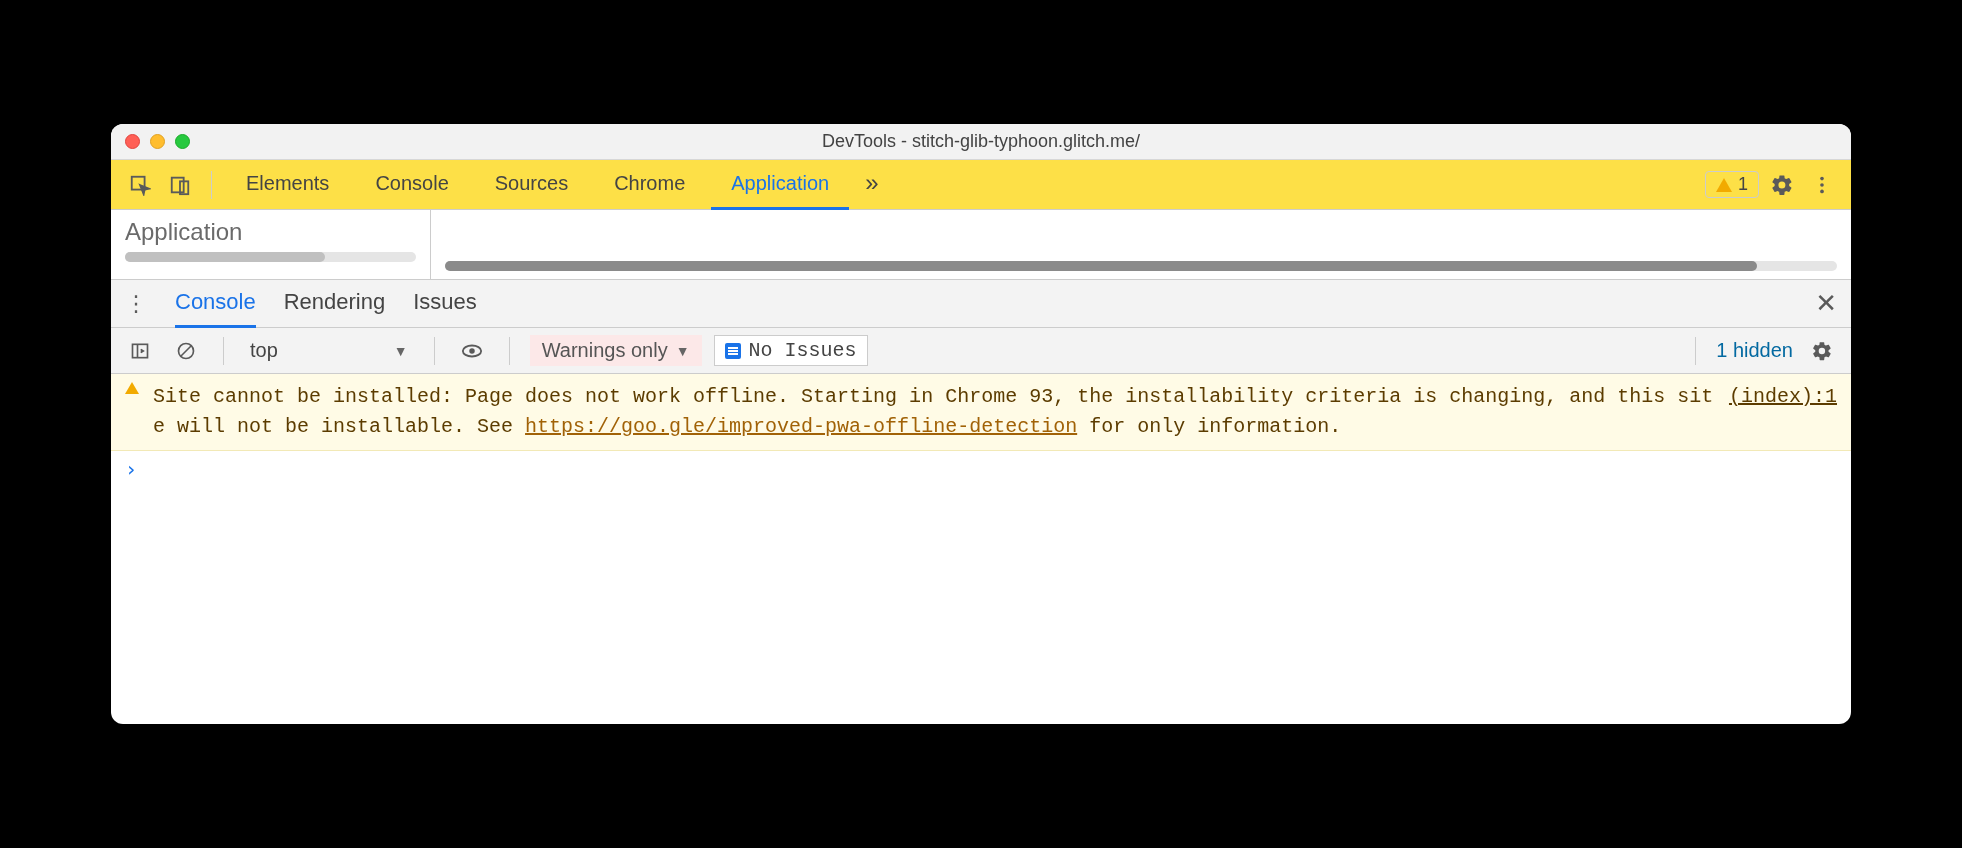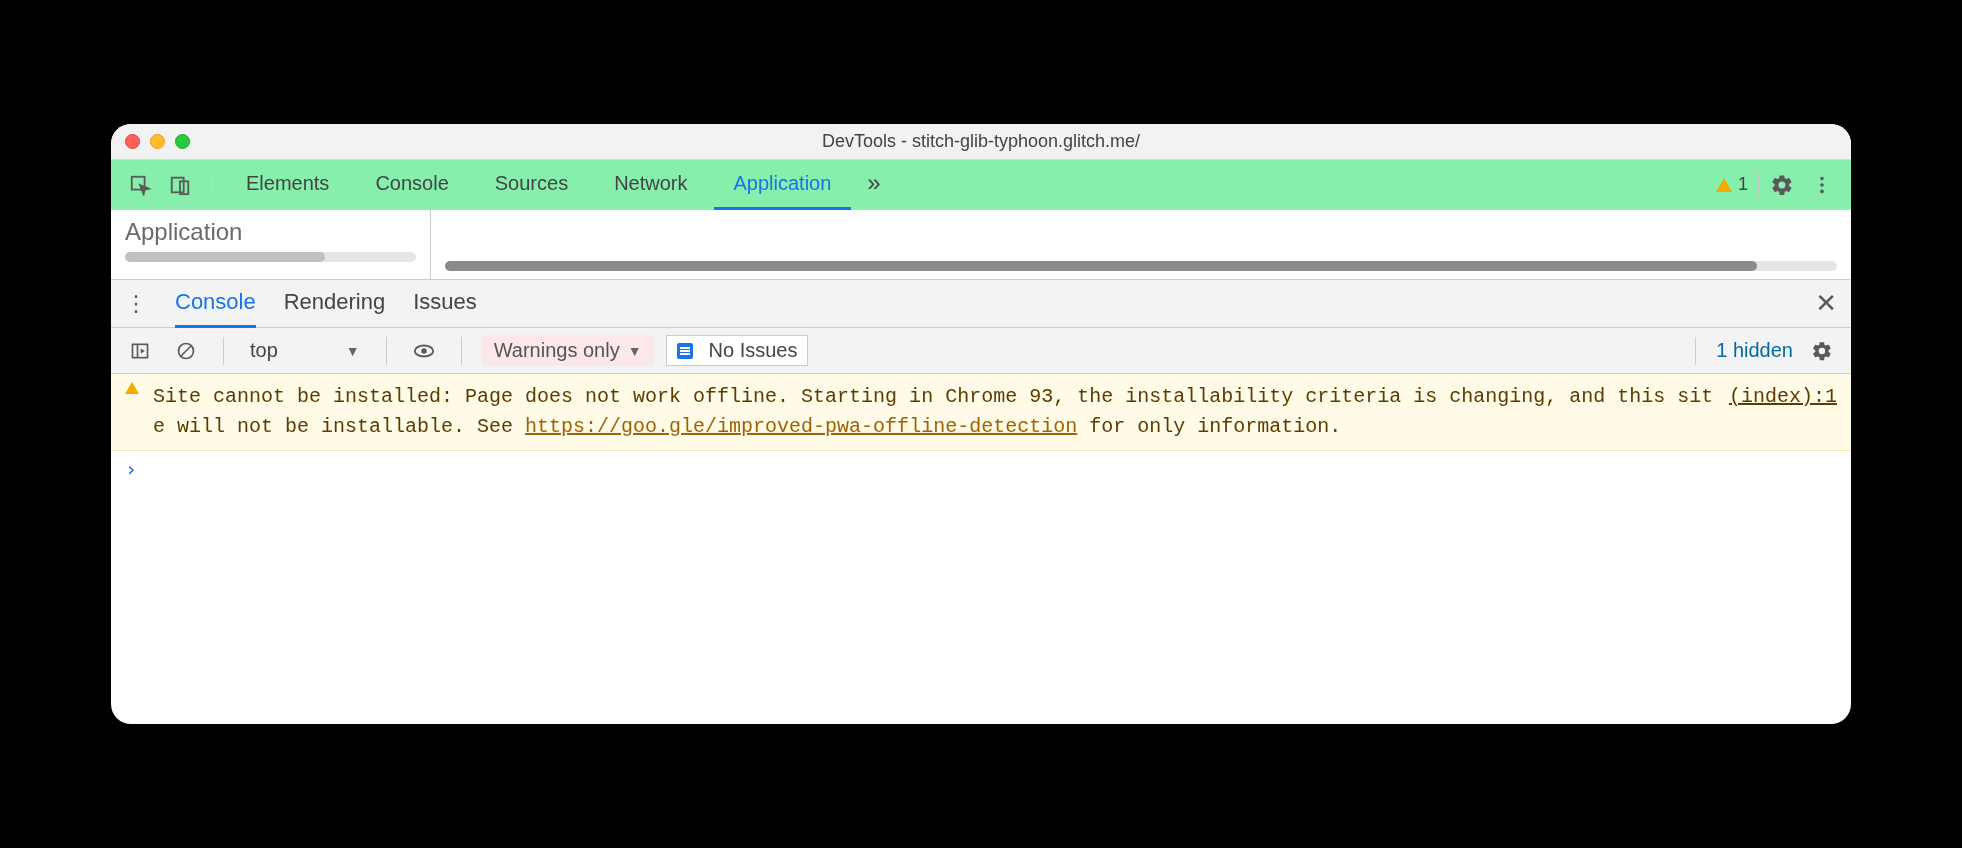--- a/index.html
+++ b/index.html
@@ -9,21 +9,21 @@
     width: 1962px;
     height: 848px;
     display: flex;
     align-items: center;
     justify-content: center;
   }
   .window {
     width: 1740px;
     height: 600px;
     background: #fff;
-    border-radius: 20px;
+    border-radius: 12px;
     box-shadow: 0 20px 60px rgba(0,0,0,0.5);
     overflow: hidden;
     display: flex;
     flex-direction: column;
   }
   
   .titlebar {
     height: 36px;
     background: #f2f2f2;
     border-bottom: 1px solid #d7d7d7;
@@ -44,21 +44,21 @@
     position: absolute;
     left: 0; right: 0;
     text-align: center;
     font-size: 18px;
     color: #434343;
     pointer-events: none;
   }
   
   .main-tabs {
     height: 50px;
-    background: #86efac;
+    background: #fde047;
     border-bottom: 1px solid #ccc;
     display: flex;
     align-items: center;
     padding: 0 12px;
     gap: 6px;
   }
   .icon-btn {
     width: 34px; height: 34px;
     display: flex; align-items: center; justify-content: center;
     color: #5a5a5a;
@@ -150,21 +150,21 @@
     background: #f3f3f3;
     border-bottom: 1px solid #ccc;
     display: flex;
     align-items: center;
     padding: 0 12px;
     gap: 12px;
   }
   .ctx-select {
     display: flex; align-items: center;
     font-size: 20px; color: #444;
-    gap: 68px;
+    gap: 116px;
     padding: 0 6px;
     cursor: pointer;
     justify-content: flex-end;
   }
   .filter-input {
     width: 290px; height: 32px;
     border: 1px solid #ccc;
     background: #fff;
     font-size: 20px;
     padding: 0 10px;
@@ -176,23 +176,24 @@
     padding: 4px 12px;
     font-size: 20px;
     color: #555;
     display: flex; align-items: center; gap: 8px;
     cursor: pointer;
   }
   .issues-chip {
     border: 1px solid #ccc;
     background: #fff;
     padding: 3px 10px;
-    display: flex; align-items: center; gap: 16px;
+    display: flex; align-items: center; gap: 8px;
     font-size: 20px; color: #444;
     cursor: pointer;
+    font-family: Liberation Mono, monospace;
   }
   .issues-chip .sq { width:16px; height:16px; background:#1a73e8; border-radius:2px; position:relative; }
   .issues-chip .sq::after { content:""; position:absolute; left:3px; top:4px; width:10px; height:2px; background:#fff; box-shadow: 0 3px 0 #fff, 0 6px 0 #fff; }
   .hidden-text { color: #0369a1; font-size: 20px; }
   
   .warn-row {
     background: #fffbe6;
     border-bottom: 1px solid #f2e9b6;
     display: flex;
     padding: 8px 14px;
@@ -247,21 +248,21 @@
     <div class="mtab">
         <span>Elements</span>
       </div>
     <div class="mtab">
         <span>Console</span>
       </div>
     <div class="mtab">
         <span>Sources</span>
       </div>
     <div class="mtab">
-        <span>Network</span>
+        <span>Chrome</span>
       </div>
     <div class="mtab active">
         <span>Application</span>
       </div>
     <div class="mtab" style="padding:0 10px;font-size:24px;">
         <span>»</span>
       </div>
 
     <div class="spacer"></div>
 

